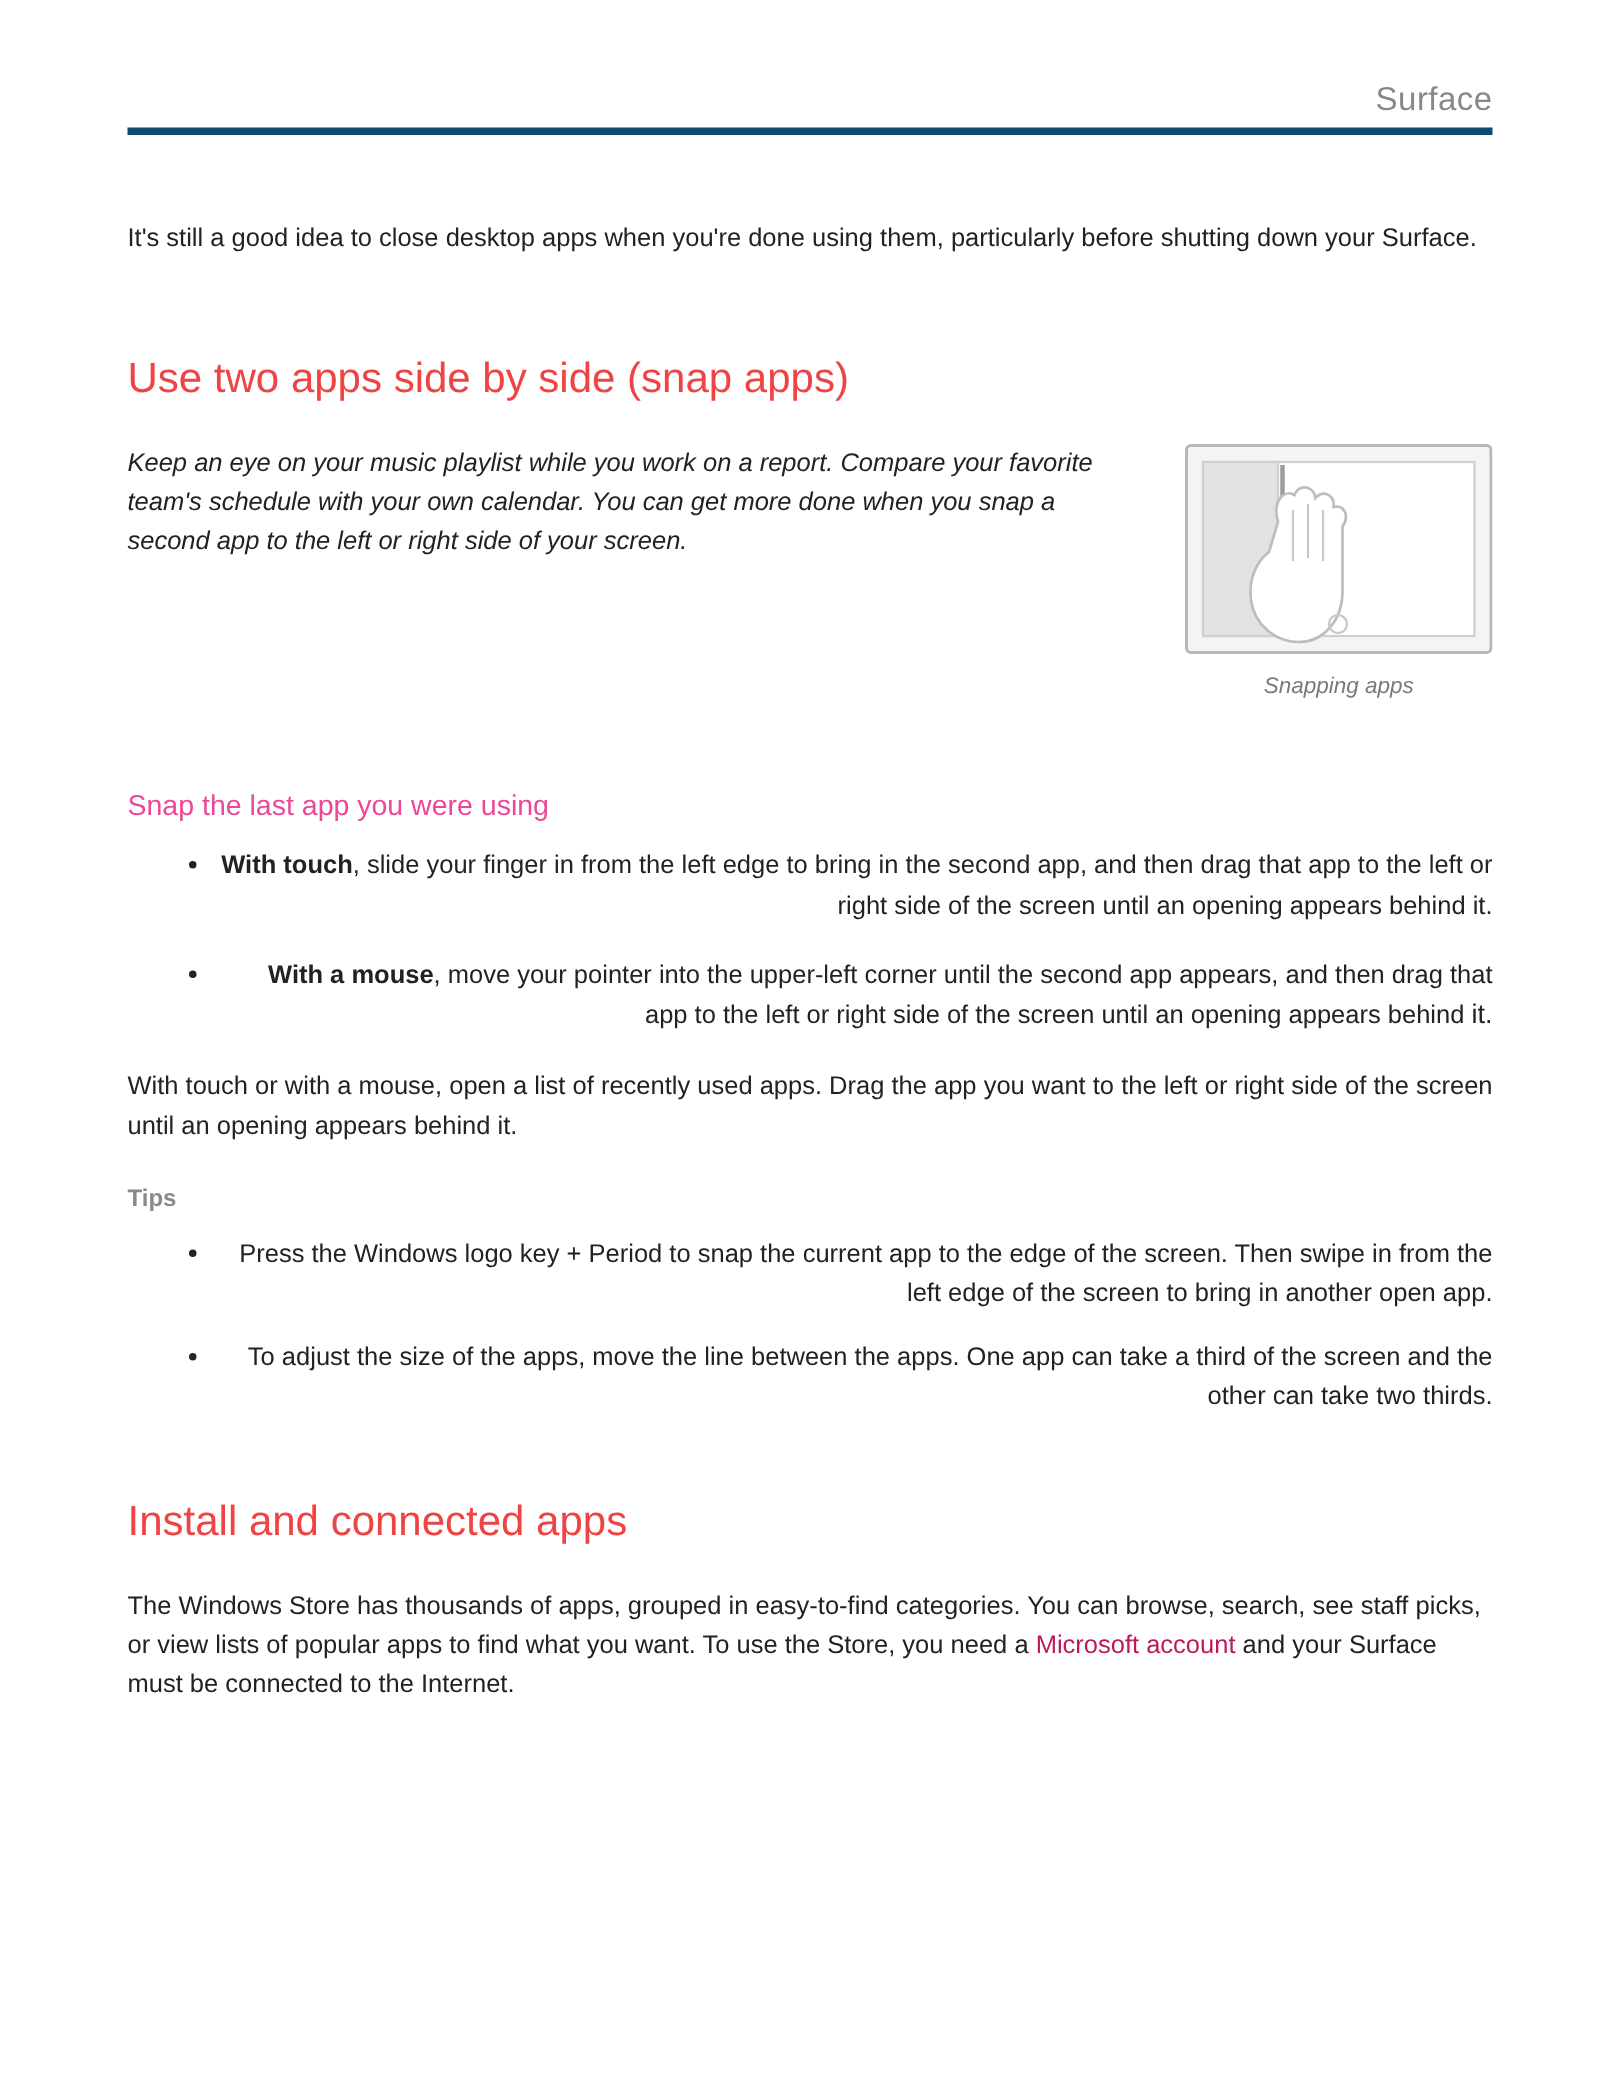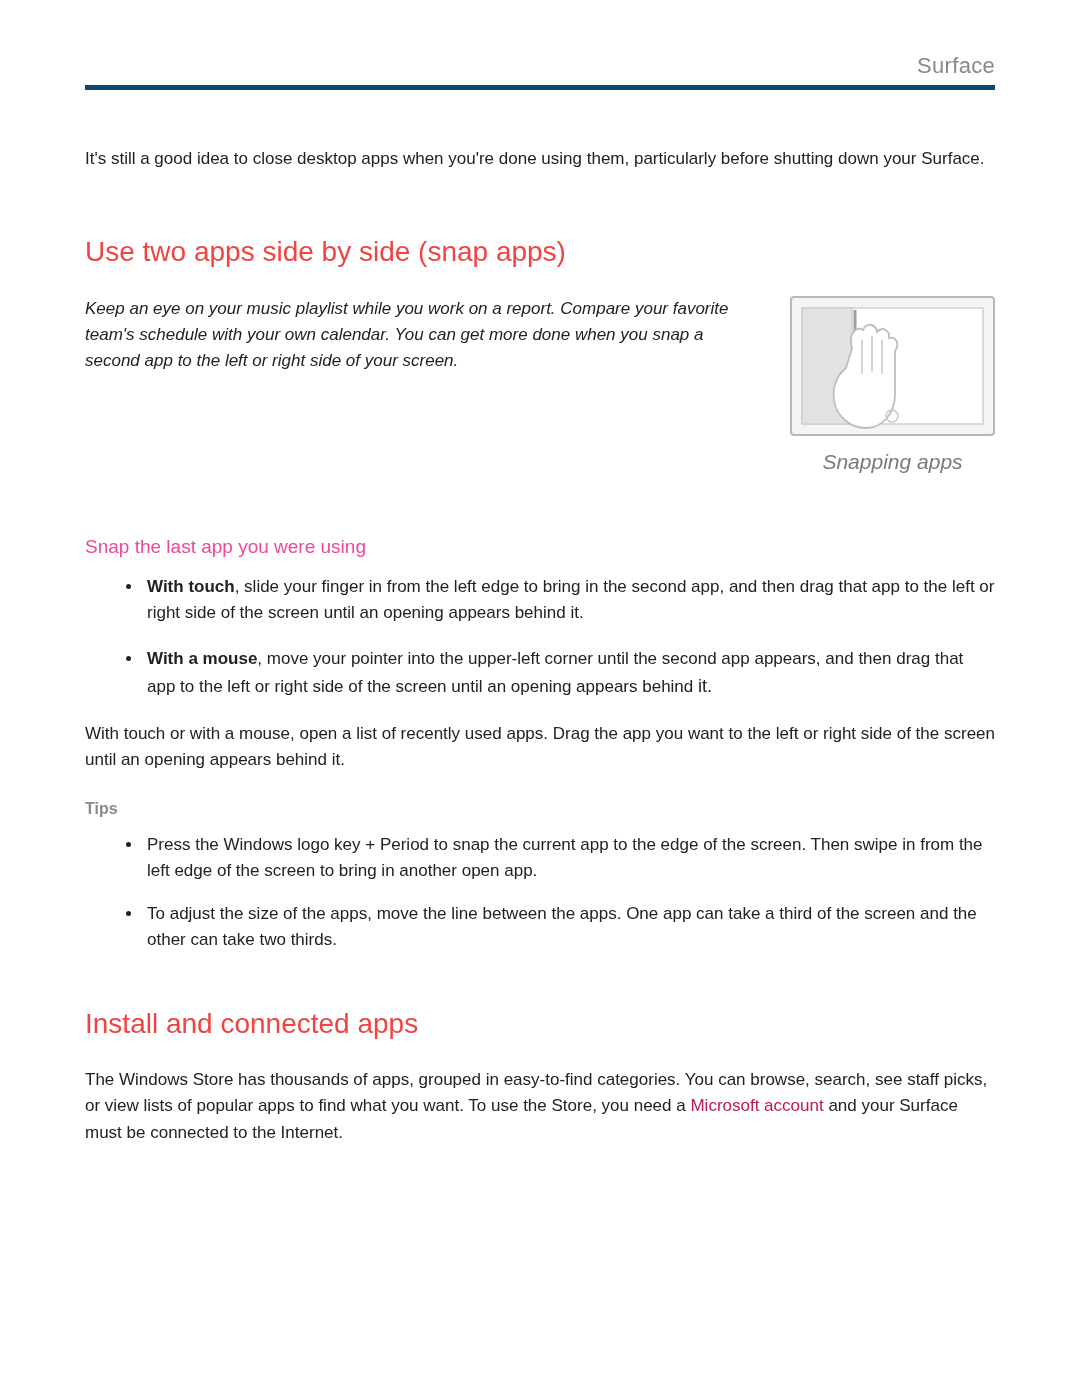--- a/index.html
+++ b/index.html
@@ -62,33 +62,34 @@
     font-style: italic;
   }
   .snap-figure {
     width: 205px;
     text-align: center;
   }
   .snap-figure svg {
     display: block;
   }
   .figure-caption {
-    font-size: 21px;
+    font-size: 15px;
     font-style: italic;
     color: #7a7a7a;
     margin-top: 10px;
   }
   ul.bullets {
     list-style: disc;
     padding-left: 58px;
     margin-bottom: 20px;
   }
   ul.bullets li {
     margin-bottom: 20px;
     padding-left: 4px;
+    text-align: right;
   }
   ul.bullets.tight li {
     margin-bottom: 16px;
   }
   .bold { font-weight: 700; }
   .it-span { font-size: 18px; }
   .tips-label {
     font-weight: 600;
     color: #8a8a8a;
     font-size: 16px;

